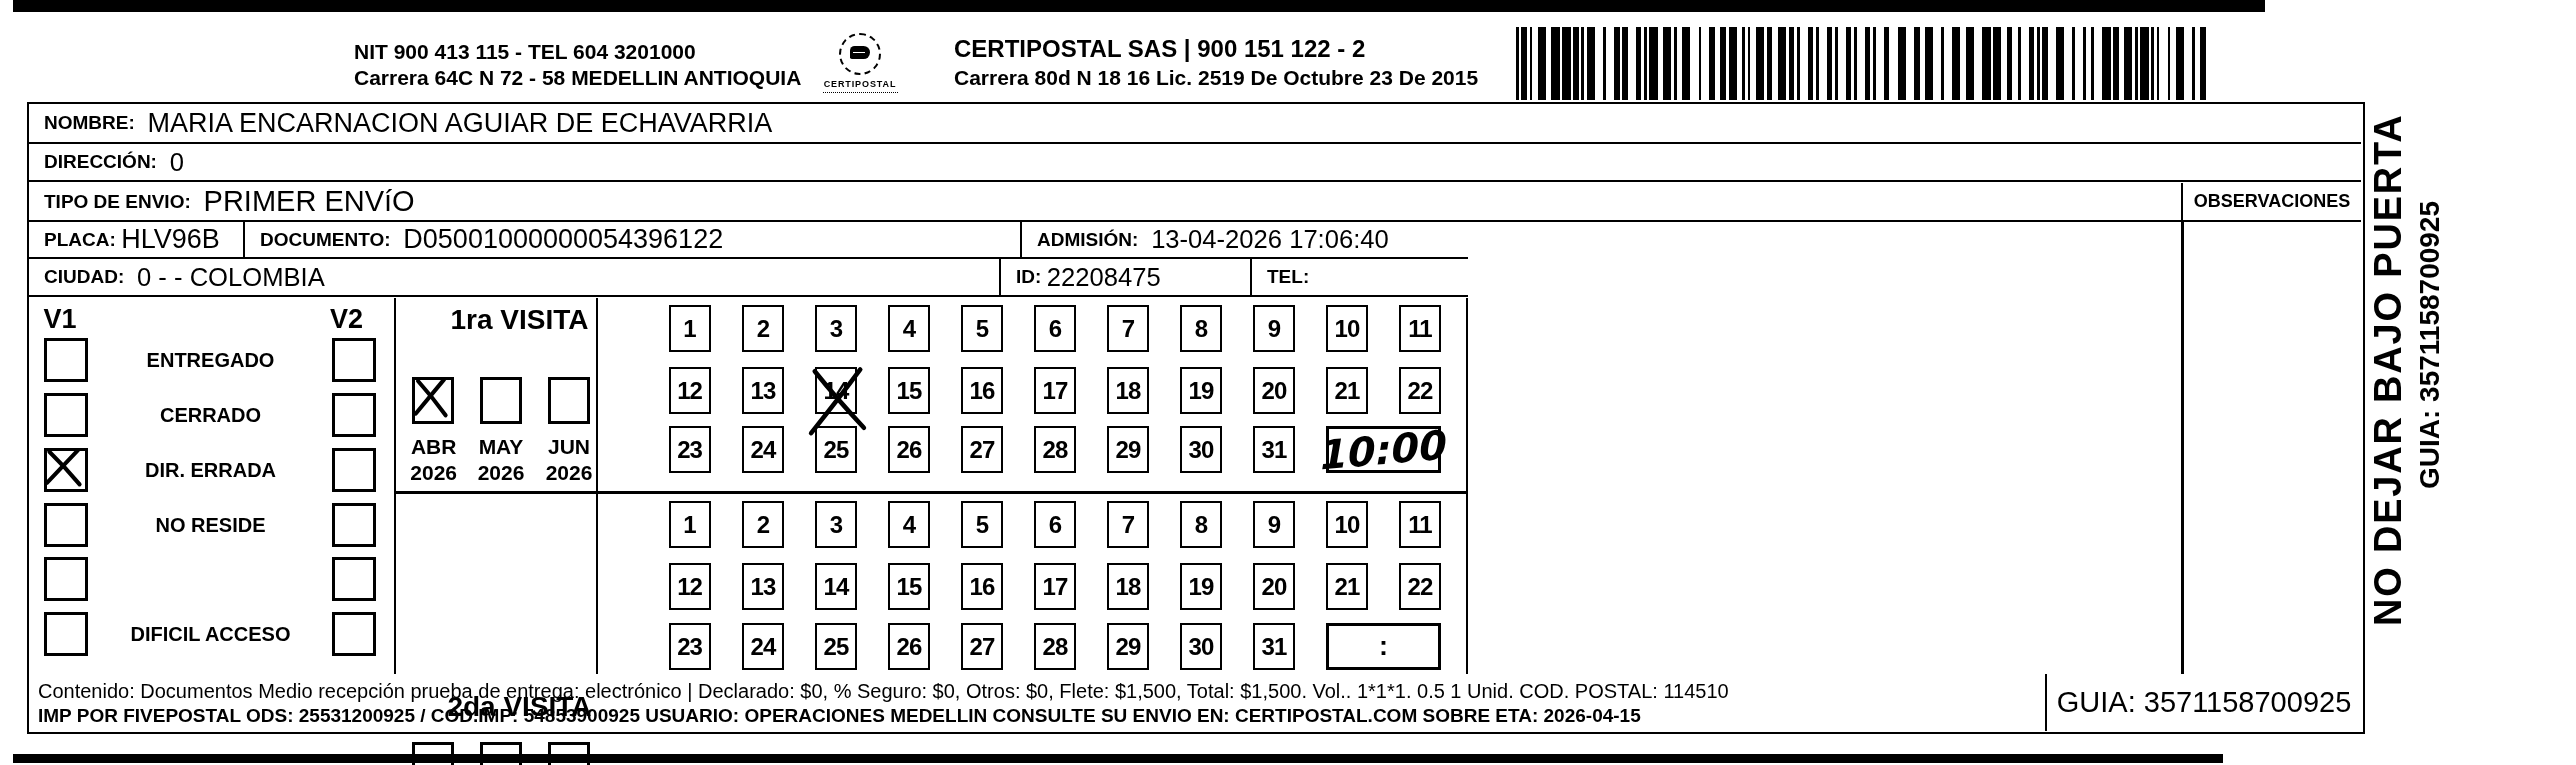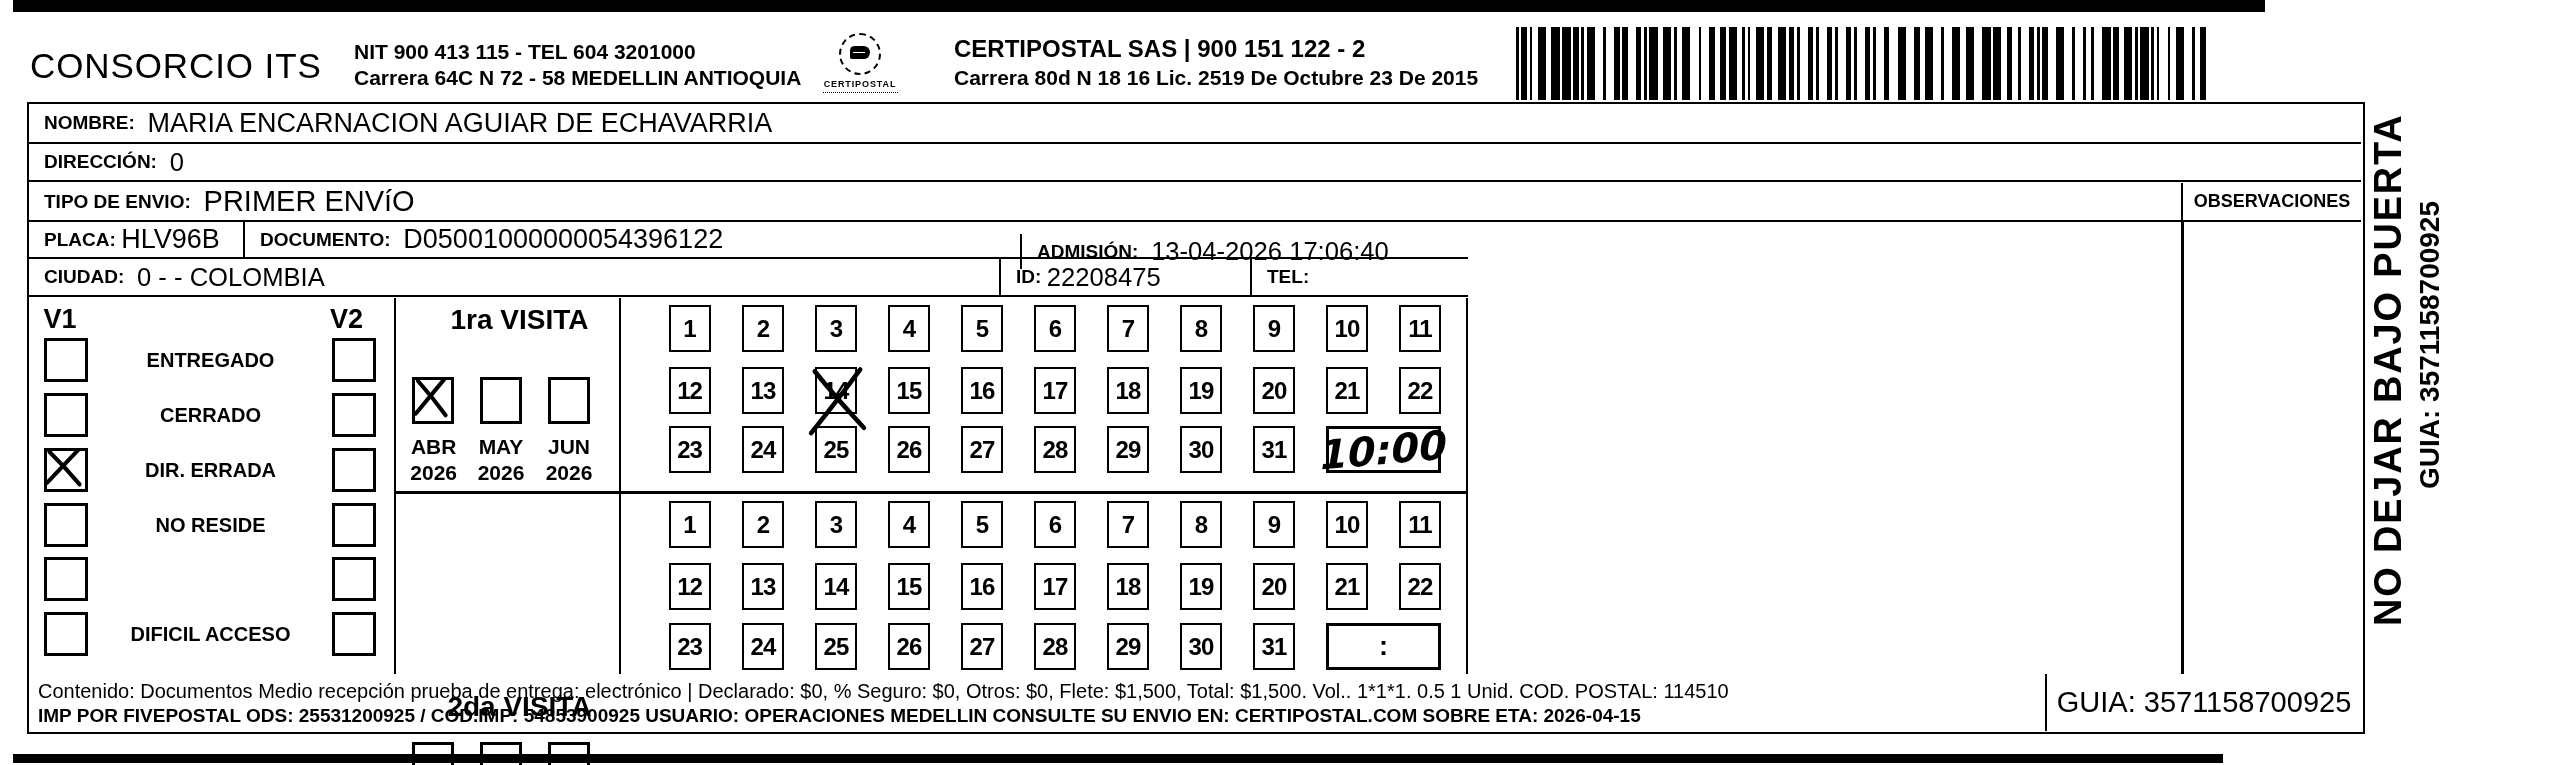--- a/index.html
+++ b/index.html
@@ -42,21 +42,21 @@
   #row3          { left:0; top:79px; width:2332px; height:39px; border-bottom:2.7px solid #000; }
   #tipo-cell     { left:0; top:0; width:1439px; height:37px; }
   #firma-cell    { left:1439px; top:0; width:713px; height:37px; border-left:2.7px solid #000;
                    text-align:center; line-height:37px; font-size:20px; font-weight:bold; }
   #obs-cell      { left:2152px; top:0; width:180px; height:37px; border-left:2.7px solid #000;
                    text-align:center; line-height:37px; font-size:18px; font-weight:bold; }
 
   #row4 { left:0; top:118px; width:1439px; height:37px; border-bottom:2.7px solid #000; }
   #placa-cell { left:0; top:0; width:216px; height:35px; border-right:2.7px solid #000; }
   #doc-cell   { left:216px; top:0; width:774px; height:35px; }
-  #adm-cell   { left:991px; top:12px; width:448px; height:35px; border-left:2.7px solid #000; }
+  #adm-cell   { left:991px; top:0; width:448px; height:35px; border-left:2.7px solid #000; }
 
   #row5 { left:0; top:155px; width:1439px; height:38px; border-bottom:2.7px solid #000; }
   #ciudad-cell { left:0; top:0; width:970px; height:36px; }
   #id-cell     { left:970px; top:0; width:251px; height:36px; border-left:2.7px solid #000; }
   #tel-cell    { left:1221px; top:0; width:218px; height:36px; border-left:2.7px solid #000; }
 
   .val28 { font-size:25.6px; }
   .val30 { font-size:27px; }
   .val32 { font-size:29px; }
   .pad-l { padding-left:15px; }
@@ -68,21 +68,21 @@
   #v1-header { left:14.6px; }
   #v2-header { left:301px; }
   .status-row { position:absolute; left:0; width:367px; height:44px; }
   .cb { position:absolute; top:0; width:44px; height:44px; border:3.7px solid #000; }
   .cb-left  { left:14.6px; }
   .cb-right { left:303px; }
   .status-label { position:absolute; left:60px; width:243px; height:44px; text-align:center;
                   line-height:44px; font-size:20px; font-weight:bold; }
 
   
-  #visita-col { left:367px; top:194px; width:225px; height:376px; border-right:2.7px solid #000; }
+  #visita-col { left:367px; top:194px; width:202px; height:376px; border-right:2.7px solid #000; }
   .visit-title { position:absolute; left:0; width:247px; text-align:center; font-size:28px; font-weight:bold; }
   .month-box { position:absolute; width:42px; height:47px; border:3.7px solid #000; }
   .month-name, .month-year { position:absolute; width:68px; text-align:center; font-size:21px; font-weight:bold; }
   #visit-divider { left:367px; top:387px; width:1072px; height:2.7px; background:#000; }
 
   
   #grid-box { left:614px; top:194px; width:825px; height:376px; border-right:2.7px solid #000; }
   .day-cell { position:absolute; width:42px; height:47px; border:2.7px solid #000;
               text-align:center; font-size:24px; font-weight:bold; letter-spacing:-0.9px;
               display:flex; align-items:center; justify-content:center; }
@@ -111,21 +111,20 @@
   #no-dejar  { left:2367px; top:110px; width:44px; height:520px; font-size:38px; font-weight:bold; letter-spacing:1.8px; }
   #guia-vert { left:2414px; top:144px; width:37px; height:402px; font-size:28px; font-weight:bold; }
 </style>
 </head>
 <body>
 
 <div id="canvas">
 
   <div class="abs" id="top-bar"></div>
 
-  <div class="abs nowrap" id="company">CONSORCIO ITS</div>
   <div class="abs nowrap" id="nit1">NIT 900 413 115 - TEL 604 3201000</div>
   <div class="abs nowrap" id="nit2">Carrera 64C N 72 - 58 MEDELLIN ANTIOQUIA</div>
 
   <div class="abs" id="logo-circle">
     <div id="logo-blob"></div>
   </div>
   <div class="abs" id="logo-text">CERTIPOSTAL</div>
   <div class="abs" id="logo-tagline"></div>
 
   <div class="abs nowrap" id="cp1">CERTIPOSTAL SAS | 900 151 122 - 2</div>

